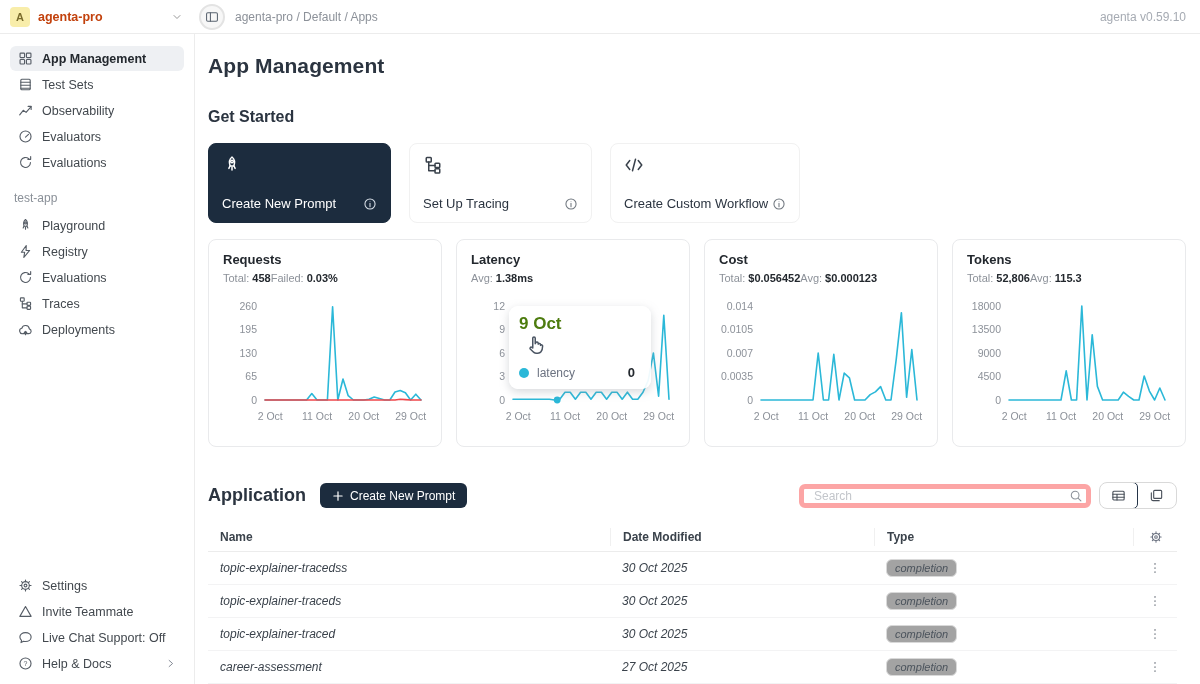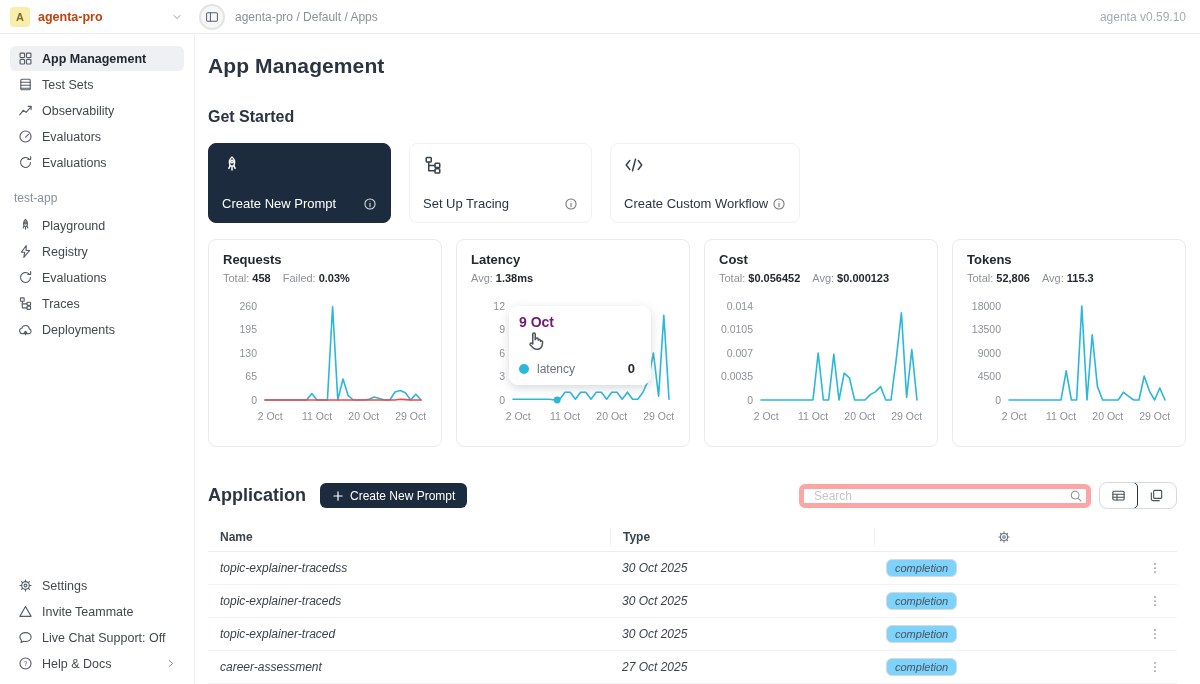--- a/index.html
+++ b/index.html
@@ -43,27 +43,27 @@
   .ob-label { font-size: 13px; font-weight: 500; color: #2b3440; }
   .ob-card.dark .ob-label { color: #fff; }
   .ob-info { color: #6f767e; }
   .ob-card.dark .ob-info { color: #dbe2ea; }
   .ob-card.wide { width: 190px; }
 
   
   .charts-row { display: flex; gap: 14px; margin-top: 16px; align-items: center; }
   .chart-card { flex: 1; height: 208px; background: #fff; border: 1px solid #e9eaec; border-radius: 8px; padding: 12px 12px 8px 14px; position: relative; }
   .chart-title { font-size: 13px; font-weight: 700; color: #23282e; }
-  .chart-stats { margin-top: 5px; font-size: 11px; color: #8c9199; display: flex; gap: 12px; }
+  .chart-stats { margin-top: 5px; font-size: 11px; color: #8c9199; display: flex; gap: 0; }
   .chart-stats b { color: #23282e; font-weight: 700; margin-left: 3px; }
   .chart-plot { margin-top: 14px; }
   .chart-plot text { font-family: "Liberation Sans", "DejaVu Sans", sans-serif; }
 
   .chart-tooltip { position: absolute; left: 52px; top: 66px; width: 142px; background: rgba(255,255,255,.93); border-radius: 9px; box-shadow: 0 3px 10px rgba(140,145,155,.35); padding: 8px 10px 9px; z-index: 3; }
-  .tt-date { font-size: 14px; font-weight: 700; color: #701a75; }
+  .tt-date { font-size: 17px; font-weight: 700; color: #4d7c0f; }
   .tt-cursor { color: #4b5563; margin: 1px 0 10px 6px; }
   .tt-row { display: flex; align-items: center; gap: 8px; }
   .tt-dot { width: 10px; height: 10px; border-radius: 50%; }
   .tt-series { font-size: 12px; color: #6b7280; }
   .tt-value { margin-left: auto; margin-right: 6px; font-size: 13px; font-weight: 700; color: #23282e; }
 
   
   .app-row { display: flex; align-items: center; margin-top: 35px; }
   .app-title { font-size: 18px; font-weight: 700; color: #2b3440; }
   .create-btn { margin-left: 14px; height: 25px; background: #1c2c3e; color: #fff; border: none; border-radius: 6px; font-size: 12px; display: flex; align-items: center; gap: 6px; padding: 0 12px; cursor: pointer; font-family: inherit; }
@@ -77,21 +77,21 @@
 
   
   .app-table { margin-top: 13px; }
   .t-head, .t-row { display: grid; grid-template-columns: 1fr 264px 259px 44px; align-items: center; }
   .t-head { height: 30px; border-bottom: 1px solid #ececec; font-size: 12px; font-weight: 600; color: #3a424b; }
   .t-head > div { padding: 0 12px; height: 18px; display: flex; align-items: center; }
   .t-head > div + div { border-left: 1px solid #f0f0f0; }
   .t-gear { justify-content: center; color: #6b7280; cursor: pointer; }
   .t-row { height: 33px; border-bottom: 1px solid #f3f3f4; font-size: 12px; color: #3a424b; cursor: pointer; }
   .t-row > div { padding: 0 12px; font-style: italic; }
-  .badge { display: inline-block; border: 1px solid #d9d9d9; border-radius: 6px; padding: 2px 8px; font-size: 11px; color: #4b535c; background: #7dd3fc; }
+  .badge { display: inline-block; border: 1px solid #d9d9d9; border-radius: 6px; padding: 2px 8px; font-size: 11px; color: #4b535c; background: #a3a3a3; }
   .kebab { display: flex; justify-content: center; color: #8c9199; cursor: pointer; }
 </style>
 </head>
 <body>
 
 <div class="header">
   <div class="ws-select">
     <div class="avatar">A</div>
     <span class="ws-name">agenta-pro</span>
     <span class="ws-chevron">
@@ -461,20 +461,21 @@
                 <path d="M2.5 5.2 V11.8 a1.7 1.7 0 0 0 1.7 1.7 H10.9"></path>
               </svg>
             </span>
         </div>
       </div>
     </div>
 
     <div class="app-table">
       <div class="t-head">
         <div>Name</div>
+        <div>Date Modified</div>
         <div>Type</div>
         <div class="t-gear">
             <svg viewBox="0 0 16 16" width="14" height="14" fill="none" stroke="currentColor" stroke-width="1.2" stroke-linecap="round" stroke-linejoin="round">
               <circle cx="8" cy="8" r="4.1"></circle>
               <circle cx="8" cy="8" r="1.5"></circle>
               <path d="M8 2.1 V3.9 M8 12.1 V13.9 M2.1 8 H3.9 M12.1 8 H13.9 M3.8 3.8 L5.1 5.1 M10.9 10.9 L12.2 12.2 M12.2 3.8 L10.9 5.1 M5.1 10.9 L3.8 12.2"></path>
             </svg>
           </div>
       </div>
       <div id="table-body">

